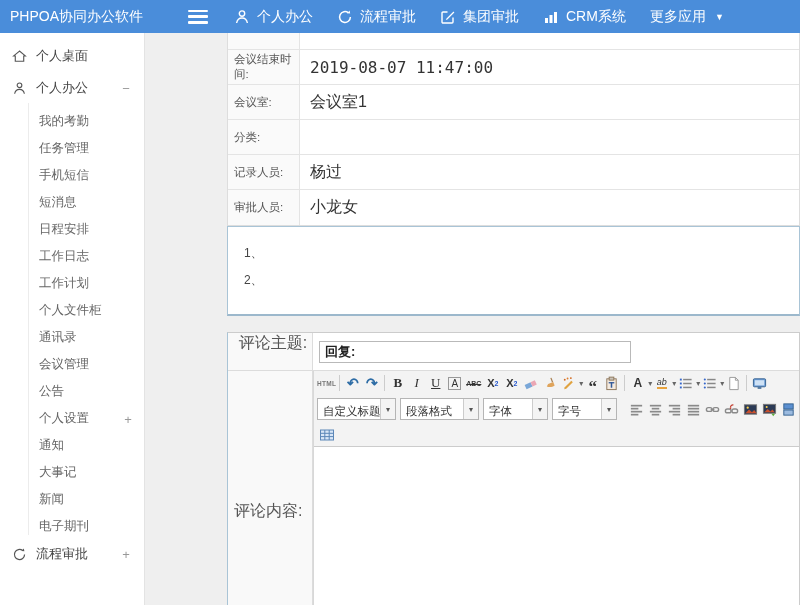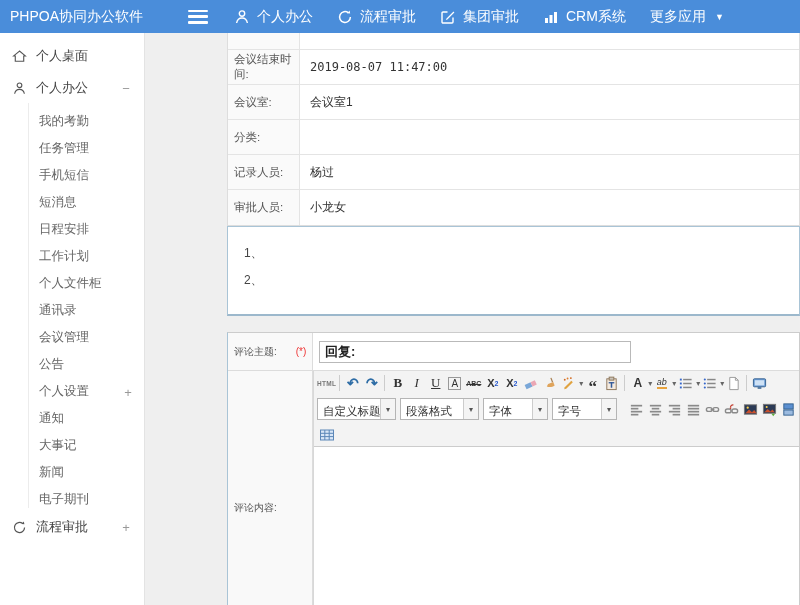--- a/index.html
+++ b/index.html
@@ -35,34 +35,34 @@
 
   
   .content { position:absolute; top:33px; left:210px; right:0; bottom:0; overflow:hidden;margin-left:17px; }
   .ftable { background:#fff; border:1px solid #ddd; border-top:none; }
   .frow { display:flex; border-bottom:1px solid #e4e4e4; }
   .frow:last-child { border-bottom:none; }
   .frow.partial { height:17px; }
   .frow.std { height:35px; }
   .fcell-l { width:72px; background:#fafafa; border-right:1px solid #e4e4e4;
     display:flex; align-items:center; padding-left:6px; color:#555; font-size:11.5px; }
-  .fcell-v { flex:1; display:flex; align-items:center; padding-left:10px; font-size:12px; color:#333; }
+  .fcell-v { flex:1; display:flex; align-items:center; padding-left:10px; font-size:16px; color:#333; }
   .mono { font-family:"DejaVu Sans Mono", monospace; }
 
   .content-box { background:#fff; border:1px solid #a9c4d6; border-bottom:2px solid #9cb8cc;
     height:90px; padding:18px 0 0 16px; }
   .content-box p { margin-bottom:10px; color:#444; }
 
   .gap { height:16px; }
 
   .ctable { background:#fff; border:1px solid #ccc; border-left:1px solid #a9c4d6; }
   .crow-subject { display:flex; height:38px; border-bottom:1px solid #dcdcdc; }
   .crow-content { display:flex; height:262px; }
   .ccell-l { width:85px; background:#f9f9f9; border-right:1px solid #dcdcdc;
-    display:flex; align-items:center; padding-left:6px; color:#555; font-size:10px; gap:19px; }
+    display:flex; align-items:center; padding-left:6px; color:#555; font-size:16px; gap:19px;flex-direction:column; }
   .ccell-l.top { align-items:flex-start; padding-top:130px; }
   .req { color:#e33; }
   .ccell-v { flex:1; display:flex; align-items:center; padding-left:6px; min-width:0; }
   .subject-input { width:312px; height:22px; border:1px solid #b9b9b9; padding:0 5px;
     font-size:13px; font-weight:bold; color:#222; font-family:"Liberation Sans", sans-serif; }
 
   
   .editor { flex:1; display:flex; flex-direction:column; border-left:1px solid #d8d8d8; min-width:0; }
   .tb { background:#f3f3f3; display:flex; align-items:center; padding:1px 3px; flex-wrap:nowrap; }
   .tb-r1 { height:24px; }
@@ -180,20 +180,23 @@
     <div class="side-item">
         <span class="lbl">手机短信</span>
       </div>
     <div class="side-item">
         <span class="lbl">短消息</span>
       </div>
     <div class="side-item">
         <span class="lbl">日程安排</span>
       </div>
     <div class="side-item">
+        <span class="lbl">工作日志</span>
+      </div>
+    <div class="side-item">
         <span class="lbl">工作计划</span>
       </div>
     <div class="side-item">
         <span class="lbl">个人文件柜</span>
       </div>
     <div class="side-item">
         <span class="lbl">通讯录</span>
       </div>
     <div class="side-item">
         <span class="lbl">会议管理</span>

